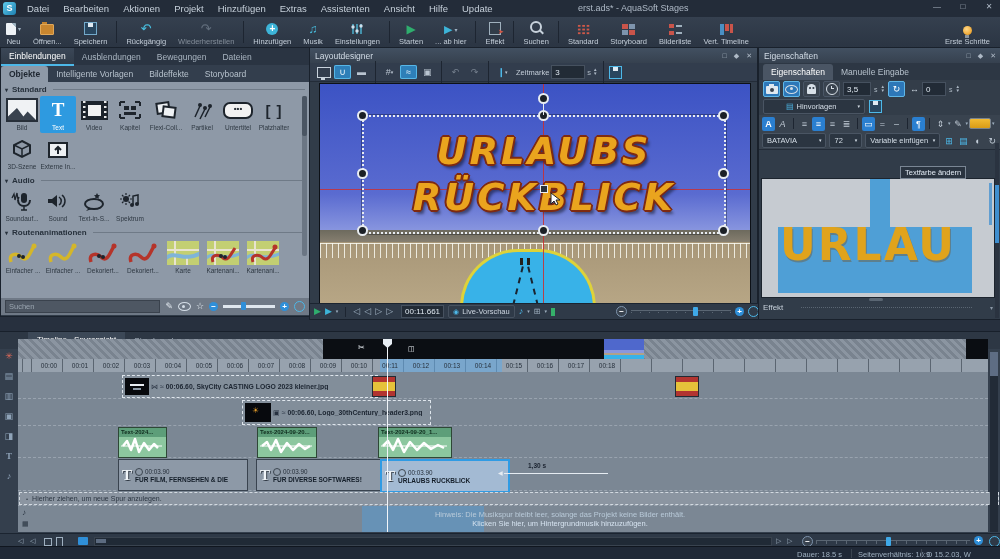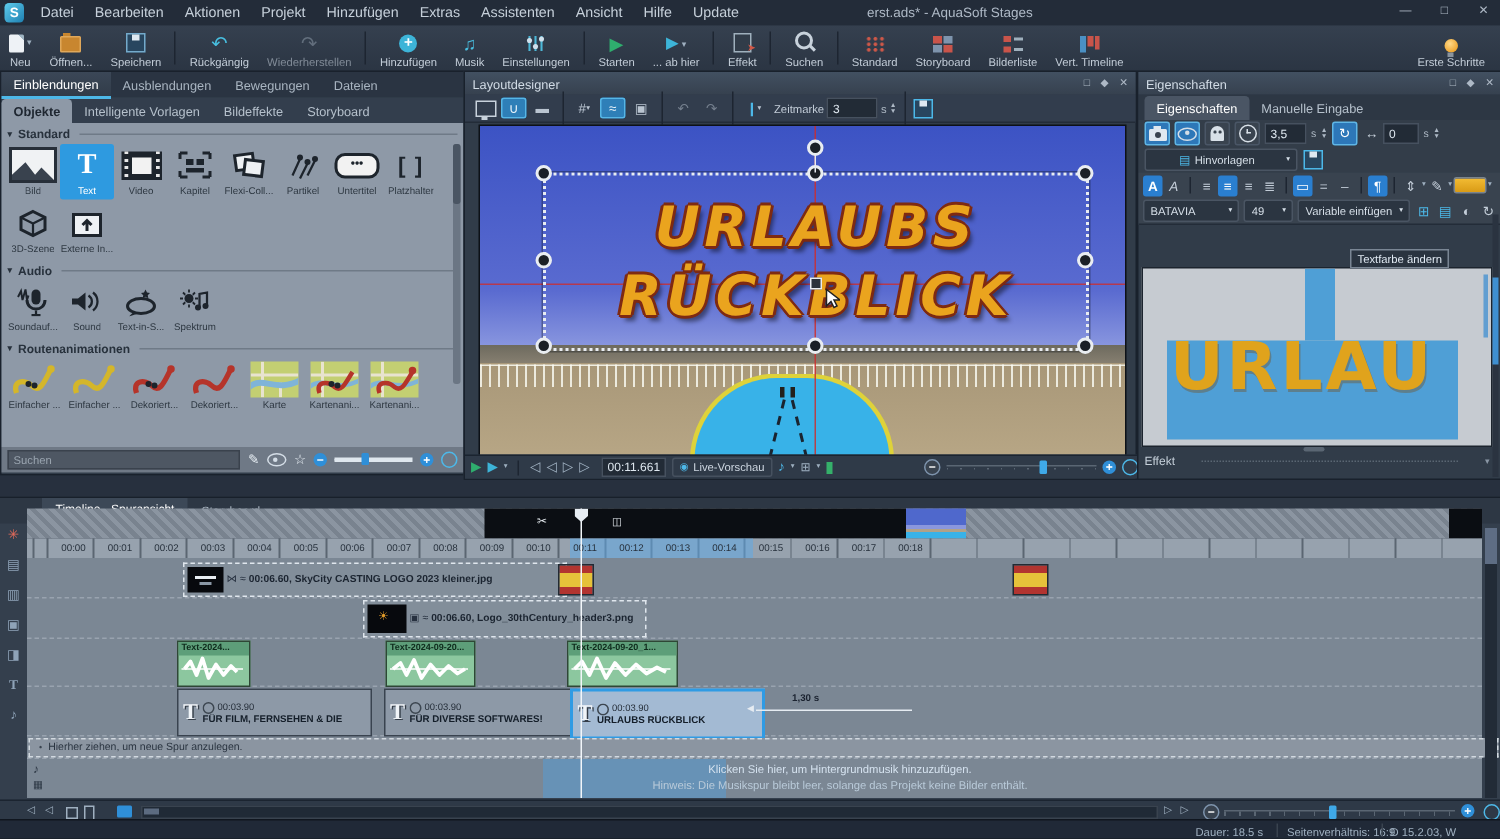--- a/index.html
+++ b/index.html
@@ -679,21 +679,21 @@
         <span class="g" style="font-size:5px;color:#9fb0c0">▾</span>
       <span class="swatch"></span>
         <span class="g" style="font-size:5px;color:#9fb0c0">▾</span>
     </div>
     <div class="flex" style="height:17px;padding:0 3px;gap:3px;background:#39434f;border-bottom:1px solid #232c38">
       <span class="dd" style="width:62px">
           <span>BATAVIA</span>
           <span class="g" style="font-size:5px">▾</span>
         </span>
       <span class="dd" style="width:26px">
-          <span>49</span>
+          <span>72</span>
           <span class="g" style="font-size:5px">▾</span>
         </span>
       <span class="dd" style="width:74px">
           <span>Variable einfügen</span>
           <span class="g" style="font-size:5px">▾</span>
         </span>
       <span class="fmtbtn" style="color:#4db8e8">⊞</span>
       <span class="fmtbtn" style="color:#4db8e8">▤</span>
       <span class="fmtbtn">◐</span>
       <span class="fmtbtn">↻</span>
@@ -852,22 +852,22 @@
 
   <div class="ab" style="left:19px;top:492px;width:966px;height:11px;border:1px dashed #d2d9e0;background:#8b95a1;display:flex;align-items:center;gap:4px;padding:0 6px">
     <span class="g" style="font-size:6px;color:#39434f">•</span>
     <span style="font-size:7px;color:#2a3440">Hierher ziehen, um neue Spur anzulegen.</span>
   </div>
 
   <div class="ab" style="left:362px;top:506px;width:122px;height:26px;background:rgba(80,160,225,.45)"></div>
   <span class="ab g" style="left:22px;top:509px;font-size:8px;color:#2a3542">♪</span>
   <span class="ab g" style="left:22px;top:520px;font-size:7px;color:#2a3542">▦</span>
   <div class="ab" style="left:320px;top:508px;width:480px;text-align:center">
+    <div style="font-size:7.5px;color:#b9cad9;margin-top:2px">Hinweis: Die Musikspur bleibt leer, solange das Projekt keine Bilder enthält.</div>
     <div style="font-size:7.5px;color:#d5e2ef">Klicken Sie hier, um Hintergrundmusik hinzuzufügen.</div>
-    <div style="font-size:7.5px;color:#b9cad9;margin-top:2px">Hinweis: Die Musikspur bleibt leer, solange das Projekt keine Bilder enthält.</div>
   </div>
 
   <div class="ab" style="left:387px;top:339px;width:1px;height:193px;background:#f2f6fa;z-index:20"></div>
   <div class="ab" style="left:383px;top:339px;width:9px;height:9px;background:#e8eef4;clip-path:polygon(0 0,100% 0,100% 55%,50% 100%,0 55%);z-index:21"></div>
 
   <div class="ab" style="left:990px;top:352px;width:8px;height:180px;background:#222b37">
       <div style="position:absolute;top:0;width:8px;height:24px;background:#5e6d84"></div>
     </div>
 
   <div class="ab" style="left:0;top:533px;width:1000px;height:13px;background:#2e3947;border-top:1px solid #1b2430">

